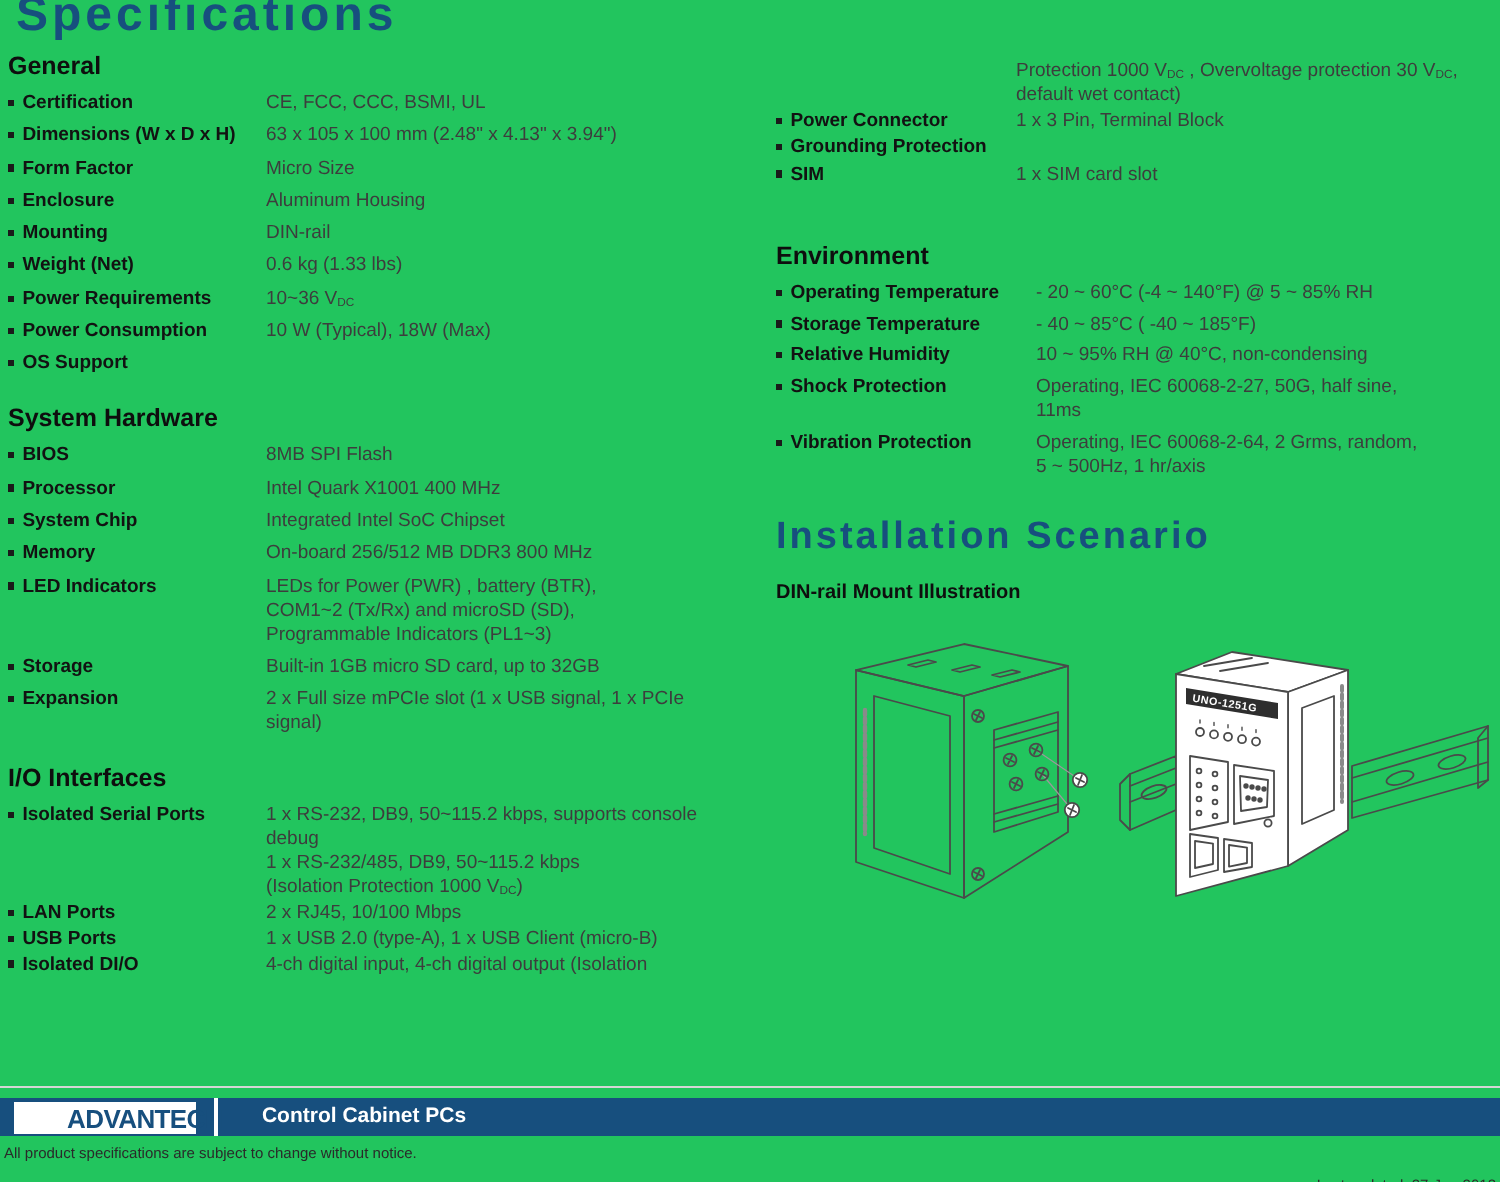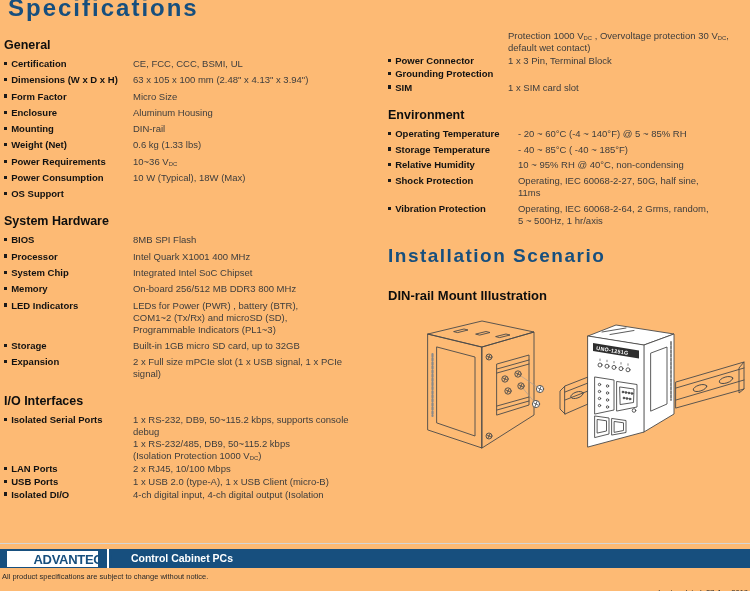--- a/index.html
+++ b/index.html
@@ -1,45 +1,45 @@
 <!DOCTYPE html>
 <html style="--accent: #174F7E; --bar: #174F7E;"><head>
 <meta charset="utf-8">
 <style>
   :root { --accent:#174F7E; --bar:#174F7E; }
   * { box-sizing:border-box; }
   html,body { margin:0; padding:0; background:#fff; }
-  .page { position:relative; width:750px; height:591px; background:#fdba74; overflow:hidden;
+  .page { position:relative; width:750px; height:591px; background:#22c55e; overflow:hidden;
           font-family:"Liberation Sans", sans-serif; color:#1c1c1c;text-decoration:underline; }
 
   .main-title { position:absolute; left:8px; top:-5px; margin:0; font-size:24px; line-height:26px;
                 font-weight:bold; letter-spacing:2px; color:var(--accent); white-space:nowrap; }
 
   .col { position:absolute; top:26px; font-size:9.5px; line-height:12px; }
   .col-left  { left:4px;  width:366px; }
   .col-right { left:388px; width:362px; line-height:12.3px; }
 
   h3.sec { font-size:12.5px; line-height:15px; margin:14px 0 5px 0; color:#0e0e0e; }
-  h3.sec.first { margin-top:12px; }
+  h3.sec.first { margin-top:0; }
 
   .row { display:flex; margin-bottom:4.3px; }
   .tight .row { margin-bottom:0.8px; }
   .env  .row { margin-bottom:3.4px; }
   .bullet { flex:none; width:3.2px; height:3.2px; background:#1a1a1a; margin:3.8px 4px 0 0; }
   .lab { flex:none; width:121.8px; font-weight:bold; color:#121212; padding-right:4px; }
   .col-right .tight .lab { width:112.8px; }
   .col-right .env .lab { width:122.8px; }
   .val { flex:1; color:#3d3d3d; }
   .val sub, .cont sub { font-size:0.62em; line-height:0; vertical-align:baseline; position:relative; top:1px; }
 
   .cont { margin-left:120px; padding-top:4px; margin-bottom:0.8px; color:#3d3d3d; }
 
   h2.blue { margin:16px 0 0 0; font-size:19px; line-height:24px; font-weight:bold;
             letter-spacing:1.5px; color:var(--accent); white-space:nowrap; }
-  .din-sub { margin-top:21px; font-size:13px; line-height:13px; font-weight:bold; color:#0e0e0e; }
+  .din-sub { margin-top:9px; font-size:10px; line-height:13px; font-weight:bold; color:#0e0e0e; }
   .illus { display:block; margin-top:10px; }
 
   .footer-rule { position:absolute; left:0; top:543px; width:750px; height:1px; background:#d6d6d6; }
   .footer-bar { position:absolute; left:0; top:549px; width:750px; height:19px; background:var(--bar); }
   .logo-box { position:absolute; left:7px; top:2px; width:91px; height:16px; background:#fff;
               display:flex; align-items:center; justify-content:center;padding-left:40px; }
   .logo-text { font-size:13px; font-weight:bold; letter-spacing:-0.3px; color:var(--bar); }
   .bar-divider { position:absolute; left:107px; top:0; width:1.5px; height:19px; background:#fff; }
   .series { position:absolute; left:109px; top:0; width:146px; height:19px; line-height:19px;
             text-align:center; color:#fff; font-size:10.5px; font-weight:bold; }
@@ -177,21 +177,21 @@
           <span class="bullet"></span>
           <span class="lab">Grounding Protection</span>
         </div>
       <div class="row">
           <span class="bullet"></span>
           <span class="lab">SIM</span>
           <span class="val">1 x SIM card slot</span>
         </div>
     </div>
 
-    <h3 class="sec" style="margin-top:14px;">Environment</h3>
+    <h3 class="sec" style="margin-top:27px;">Environment</h3>
     <div class="env">
       <div class="row">
           <span class="bullet"></span>
           <span class="lab">Operating Temperature</span>
           <span class="val">- 20 ~ 60°C (-4 ~ 140°F) @ 5 ~ 85% RH</span>
         </div>
       <div class="row">
           <span class="bullet"></span>
           <span class="lab">Storage Temperature</span>
           <span class="val">- 40 ~ 85°C ( -40 ~ 185°F)</span>

